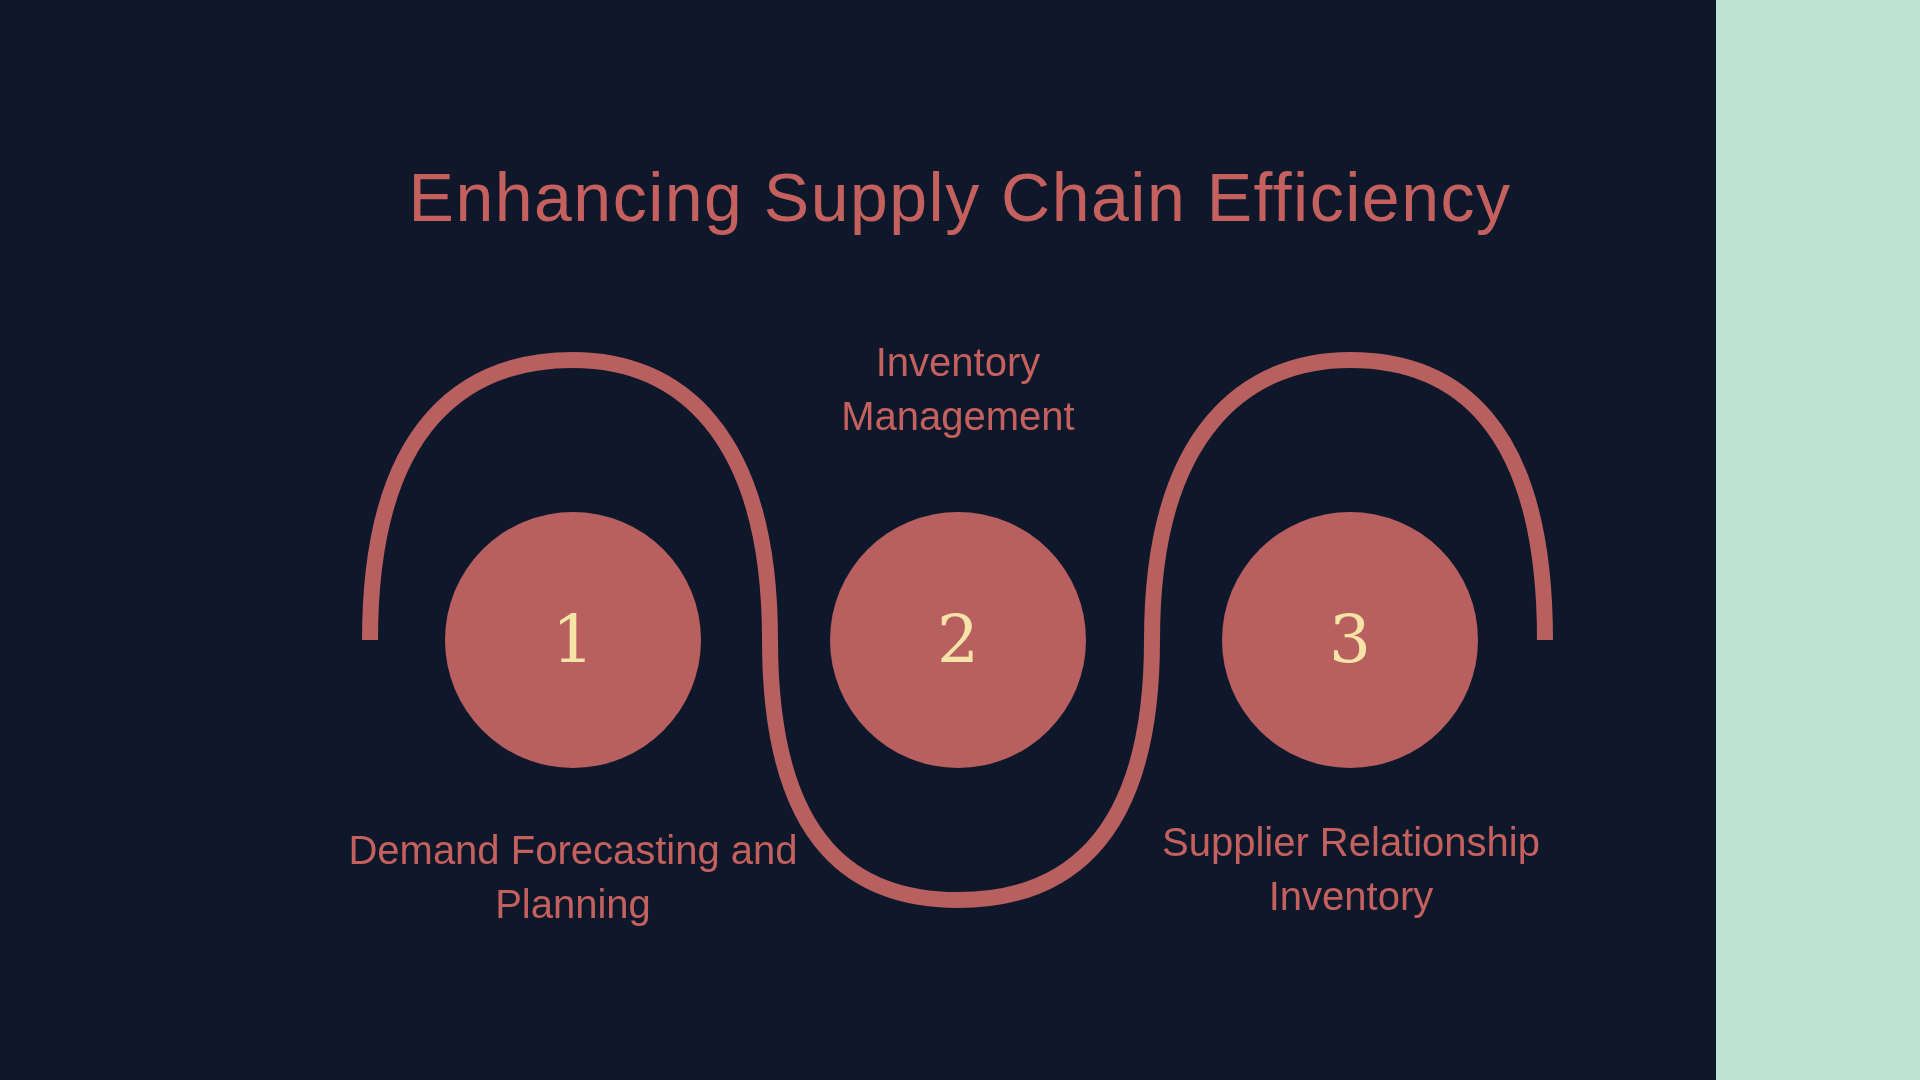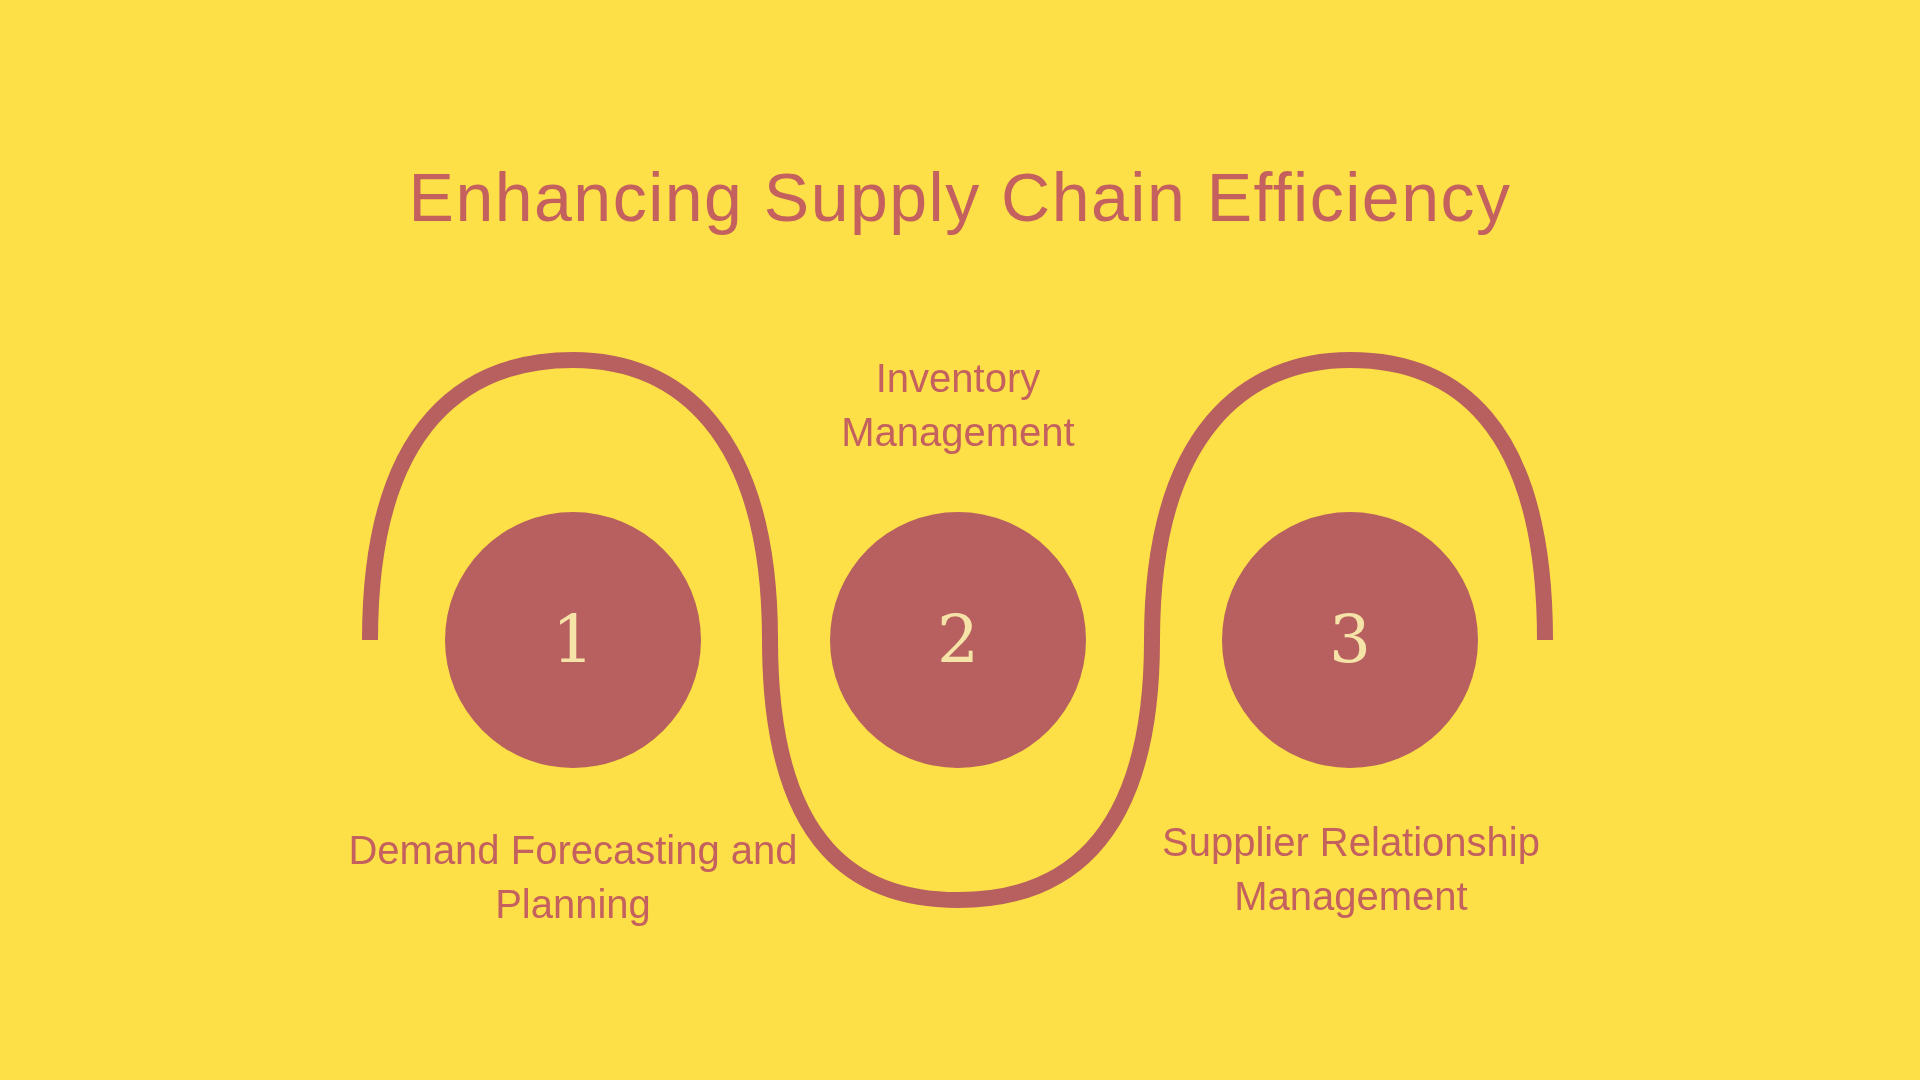--- a/index.html
+++ b/index.html
@@ -9,23 +9,23 @@
   body {
     width: 1920px;
     height: 1080px;
     overflow: hidden;
     background: #bce3d4;
     font-family: "Liberation Sans", sans-serif;
   }
 
   #slide {
     position: relative;
-    width: 1920px;
+    width: 1716px;
     height: 1080px;
-    background: #fde047;
+    background: #0f172a;
   }
 
   
   #title {
     position: absolute;
     left: 0;
     top: 160px;
     width: 1920px;
     text-align: center;
     font-family: "Liberation Sans", sans-serif;
@@ -81,21 +81,21 @@
     line-height: 1.35;
   }
   #label-1 {
     left: 345px;
     top: 815px;
     width: 456px;
     margin-top: 8px;
   }
   #label-2 {
     left: 760px;
-    top: 351px;
+    top: 335px;
     width: 396px;
   }
   #label-3 {
     left: 1128px;
     top: 815px;
     width: 446px;
   }
 </style>
 </head>
 <body>
@@ -123,15 +123,15 @@
   </div>
 
   <div class="node-circle" id="node-3">
     <span class="node-number">3</span>
   </div>
 
   <div class="step-label" id="label-1">Demand Forecasting and Planning</div>
 
   <div class="step-label" id="label-2">Inventory Management</div>
 
-  <div class="step-label" id="label-3">Supplier Relationship Management</div>
+  <div class="step-label" id="label-3">Supplier Relationship Inventory</div>
 
 </div>
 
 </body></html>

